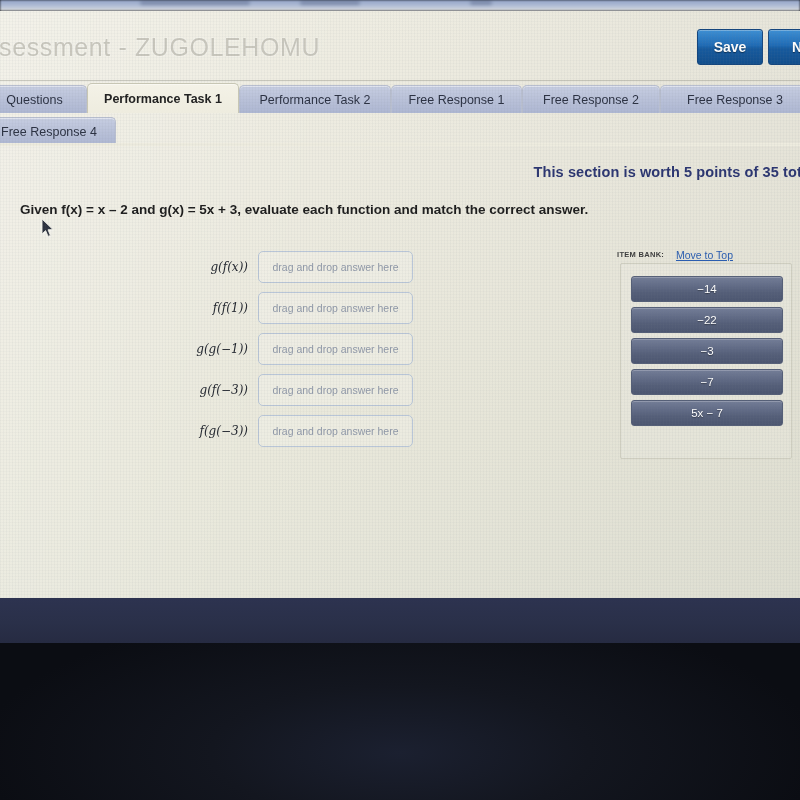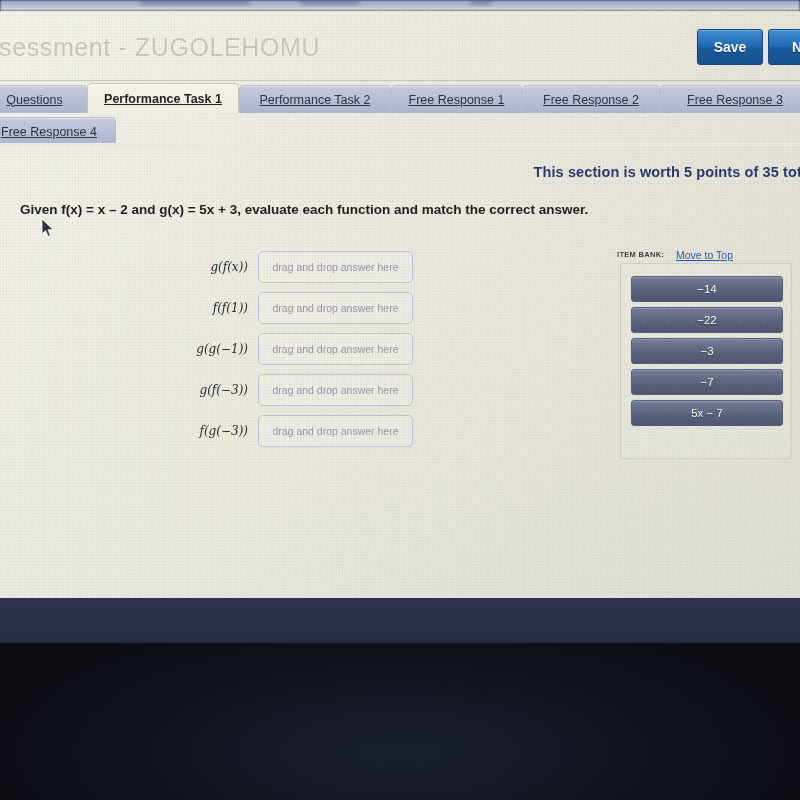--- a/index.html
+++ b/index.html
@@ -140,21 +140,20 @@
     border-radius: 5px 5px 0 0;
     background: linear-gradient(180deg, #c6cde1 0%, #b8c0d8 55%, #aeb7d2 100%);
     color: #2b3142;
     font-size: 12.5px;
     display: flex;
     align-items: center;
     justify-content: center;
     box-sizing: border-box;
     white-space: nowrap;
     box-shadow: inset 0 1px 0 rgba(255,255,255,.45);
-    text-decoration: underline;
   }
   .tab.active {
     background: linear-gradient(180deg, #f4f2e7 0%, #eeecdf 100%);
     border-color: #c7c6b4;
     color: #232323;
     font-weight: 600;
     z-index: 3;
     height: 30px;
   }
   .tabstrip-fill {

